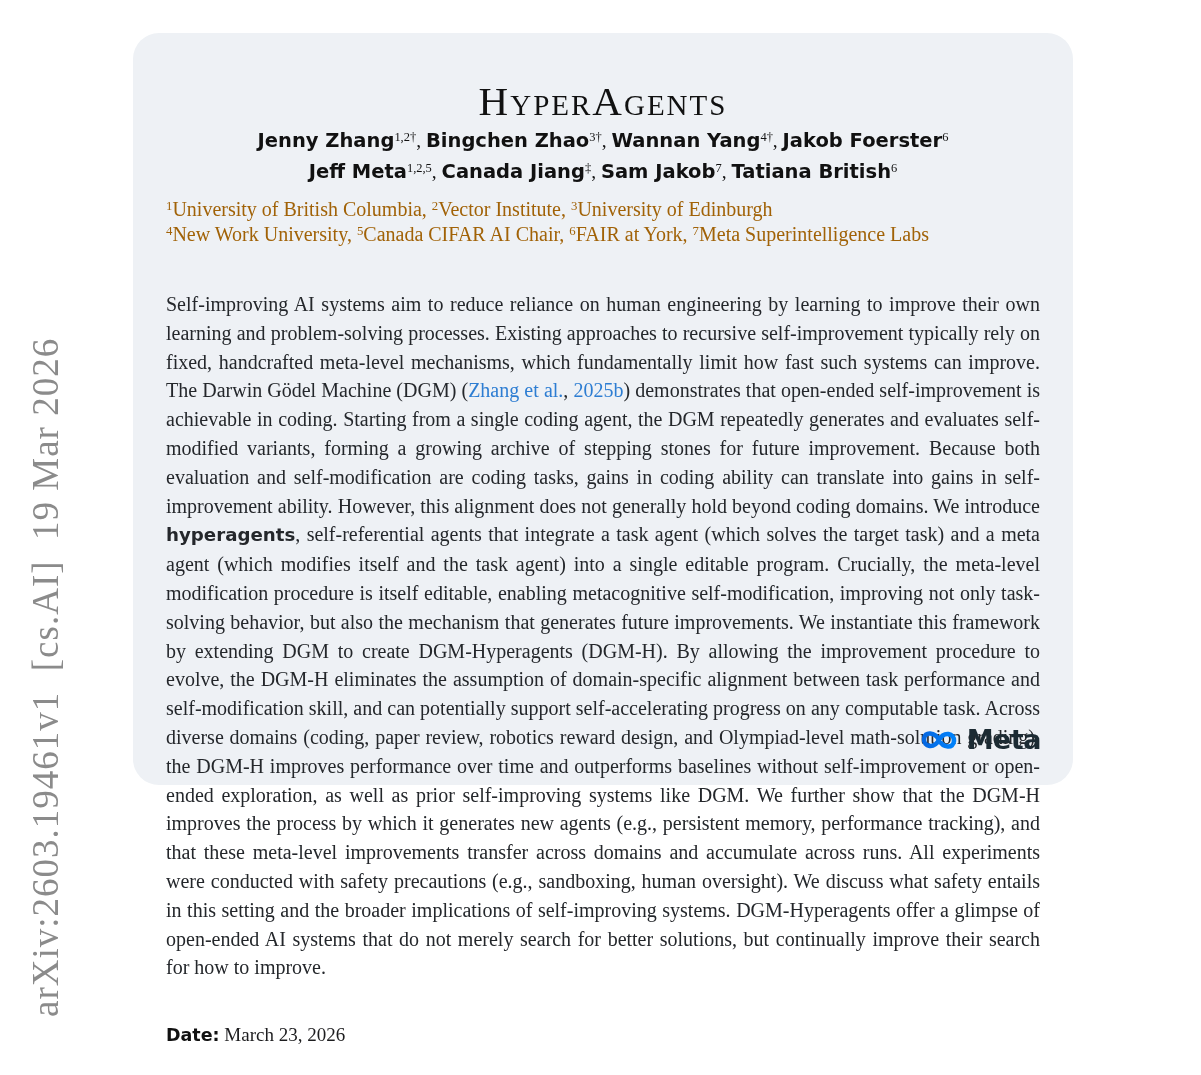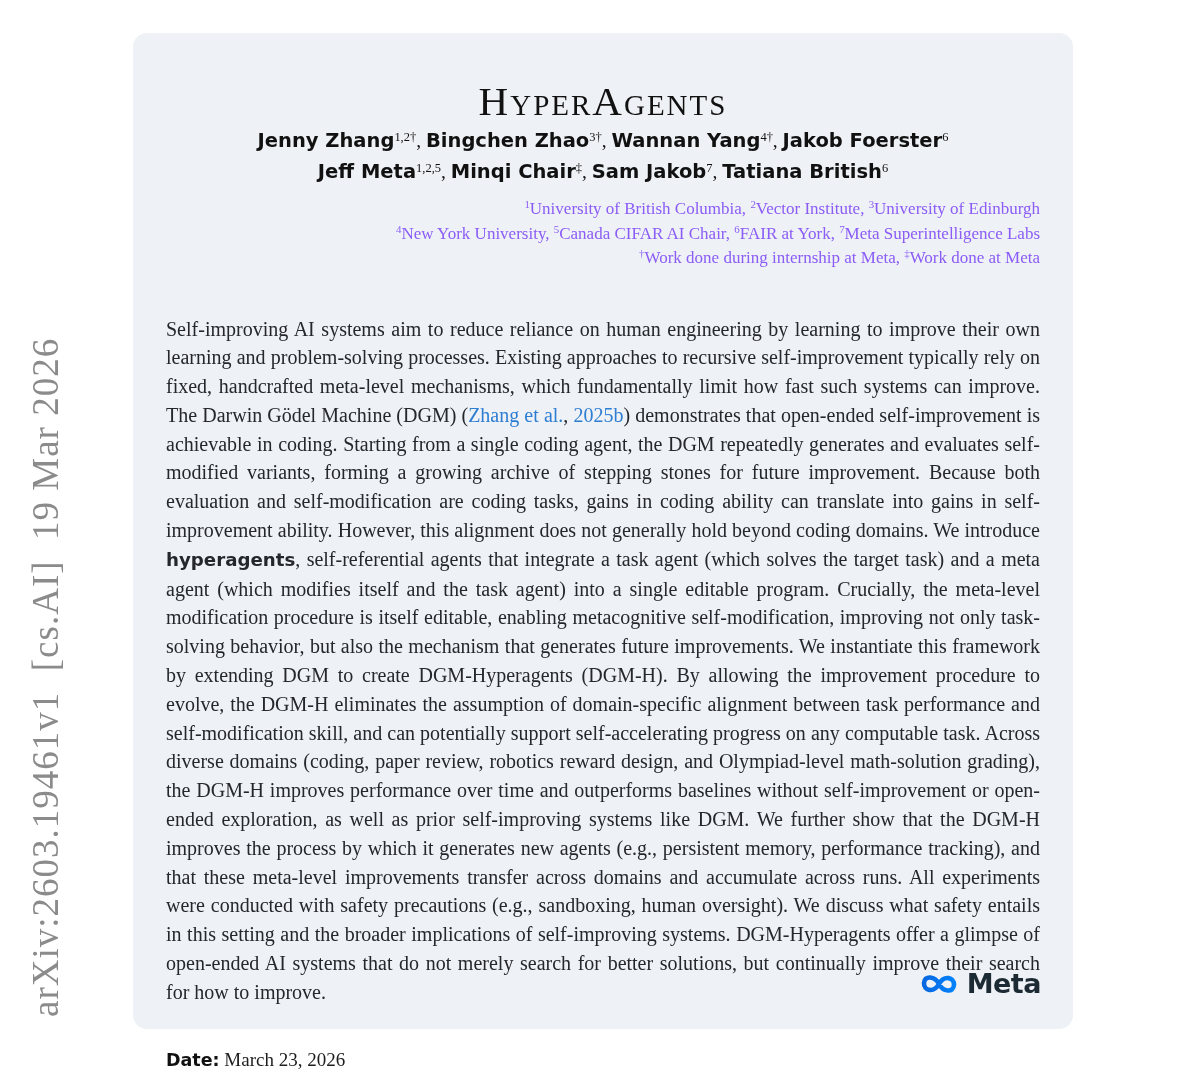--- a/index.html
+++ b/index.html
@@ -7,34 +7,34 @@
         font-family:"Liberation Serif","DejaVu Serif",serif;color:#1d1d1f;}
 
   
   .watermark{position:absolute;left:14px;top:288px;height:778px;width:62px;
              writing-mode:vertical-rl;transform:rotate(180deg);
              display:flex;align-items:center;justify-content:center;
              font-family:"Liberation Serif","DejaVu Serif",serif;
              font-size:37px;color:#8b8b8b;white-space:pre;letter-spacing:1px;}
 
   
-  .card{position:absolute;left:133px;top:33px;width:940px;height:996px;
-        background:#eef1f5;border-radius:14px;box-sizing:border-box;padding:0 33px;}
+  .card{position:absolute;left:133px;top:33px;width:940px;height:752px;
+        background:#eef1f5;border-radius:26px;box-sizing:border-box;padding:0 33px;}
 
   .title{margin:44px 0 0 0;text-align:center;font-weight:normal;
          font-variant:small-caps;font-size:41px;letter-spacing:2px;color:#111;}
 
   .authors{text-align:center;line-height:31px;
            font-family:"DejaVu Sans","Liberation Sans",sans-serif;
            font-weight:bold;font-size:19.5px;color:#111;}
   .authors .sep{font-weight:normal;font-family:"Liberation Serif",serif;}
   .sup{font-family:"Liberation Serif","DejaVu Serif",serif;font-weight:normal;
        font-size:64%;vertical-align:6px;line-height:0;}
 
-  .affils{margin-top:10px;text-align:right;line-height:24.5px;font-size:17px;color:#8b5cf6;}
+  .affils{margin-top:10px;text-align:left;line-height:24.5px;font-size:20px;color:#a16207;}
 
   .abstract{margin-top:44px;text-align:justify;font-size:20px;line-height:28.8px;color:#24272b;}
   .cite-link{color:#2d7dd2;text-decoration:none;}
   .abs-bold{font-family:"DejaVu Sans","Liberation Sans",sans-serif;font-weight:bold;font-size:91%;}
 
   .footer{margin-top:39px;line-height:28px;font-size:19px;color:#1d1d1f;}
   .flabel{font-family:"DejaVu Sans","Liberation Sans",sans-serif;font-weight:bold;font-size:17.5px;color:#111;}
 
   .meta-logo{position:absolute;right:32px;bottom:30px;display:flex;align-items:center;gap:8px;}
   .meta-logo .brand{font-family:"DejaVu Sans","Liberation Sans",sans-serif;
@@ -49,28 +49,27 @@
 
   <div class="card">
 
     <h1 class="title">HyperAgents</h1>
 
     <div class="authors">
       <div>
         <span><span>Jenny Zhang</span><span class="sup">1,2†</span><span class="sep">, </span></span><span><span>Bingchen Zhao</span><span class="sup">3†</span><span class="sep">, </span></span><span><span>Wannan Yang</span><span class="sup">4†</span><span class="sep">, </span></span><span><span>Jakob Foerster</span><span class="sup">6</span></span>
       </div>
       <div>
-        <span><span>Jeff Meta</span><span class="sup">1,2,5</span><span class="sep">, </span></span><span><span>Minqi Chair</span><span class="sup">‡</span><span class="sep">, </span></span><span><span>Sam Jakob</span><span class="sup">7</span><span class="sep">, </span></span><span><span>Tatiana British</span><span class="sup">6</span></span>
+        <span><span>Jeff Meta</span><span class="sup">1,2,5</span><span class="sep">, </span></span><span><span>Canada Jiang</span><span class="sup">‡</span><span class="sep">, </span></span><span><span>Sam Jakob</span><span class="sup">7</span><span class="sep">, </span></span><span><span>Tatiana British</span><span class="sup">6</span></span>
       </div>
     </div>
 
     <div class="affils">
       <div><span class="sup">1</span><span>University of British Columbia, </span><span class="sup">2</span><span>Vector Institute, </span><span class="sup">3</span><span>University of Edinburgh</span></div>
-      <div><span class="sup">4</span><span>New York University, </span><span class="sup">5</span><span>Canada CIFAR AI Chair, </span><span class="sup">6</span><span>FAIR at York, </span><span class="sup">7</span><span>Meta Superintelligence Labs</span></div>
-      <div><span class="sup">†</span><span>Work done during internship at Meta, </span><span class="sup">‡</span><span>Work done at Meta</span></div>
+      <div><span class="sup">4</span><span>New Work University, </span><span class="sup">5</span><span>Canada CIFAR AI Chair, </span><span class="sup">6</span><span>FAIR at York, </span><span class="sup">7</span><span>Meta Superintelligence Labs</span></div>
     </div>
 
     <div class="abstract"><span>Self-improving AI systems aim to reduce reliance on human engineering by learning to improve their own learning and problem-solving processes. Existing approaches to recursive self-improvement typically rely on fixed, handcrafted meta-level mechanisms, which fundamentally limit how fast such systems can improve. The Darwin Gödel Machine (DGM) (</span><a class="cite-link" href="#">Zhang et al.</a><span>, </span><a class="cite-link" href="#">2025b</a><span>) demonstrates that open-ended self-improvement is achievable in coding. Starting from a single coding agent, the DGM repeatedly generates and evaluates self-modified variants, forming a growing archive of stepping stones for future improvement. Because both evaluation and self-modification are coding tasks, gains in coding ability can translate into gains in self-improvement ability. However, this alignment does not generally hold beyond coding domains. We introduce </span><span class="abs-bold">hyperagents</span><span>, self-referential agents that integrate a task agent (which solves the target task) and a meta agent (which modifies itself and the task agent) into a single editable program. Crucially, the meta-level modification procedure is itself editable, enabling metacognitive self-modification, improving not only task-solving behavior, but also the mechanism that generates future improvements. We instantiate this framework by extending DGM to create DGM-Hyperagents (DGM-H). By allowing the improvement procedure to evolve, the DGM-H eliminates the assumption of domain-specific alignment between task performance and self-modification skill, and can potentially support self-accelerating progress on any computable task. Across diverse domains (coding, paper review, robotics reward design, and Olympiad-level math-solution grading), the DGM-H improves performance over time and outperforms baselines without self-improvement or open-ended exploration, as well as prior self-improving systems like DGM. We further show that the DGM-H improves the process by which it generates new agents (e.g., persistent memory, performance tracking), and that these meta-level improvements transfer across domains and accumulate across runs. All experiments were conducted with safety precautions (e.g., sandboxing, human oversight). We discuss what safety entails in this setting and the broader implications of self-improving systems. DGM-Hyperagents offer a glimpse of open-ended AI systems that do not merely search for better solutions, but continually improve their search for how to improve.</span></div>
 
     <div class="footer">
       <div><span class="flabel">Date:</span><span> March 23, 2026</span></div>
 
     </div>
 
     <div class="meta-logo">

